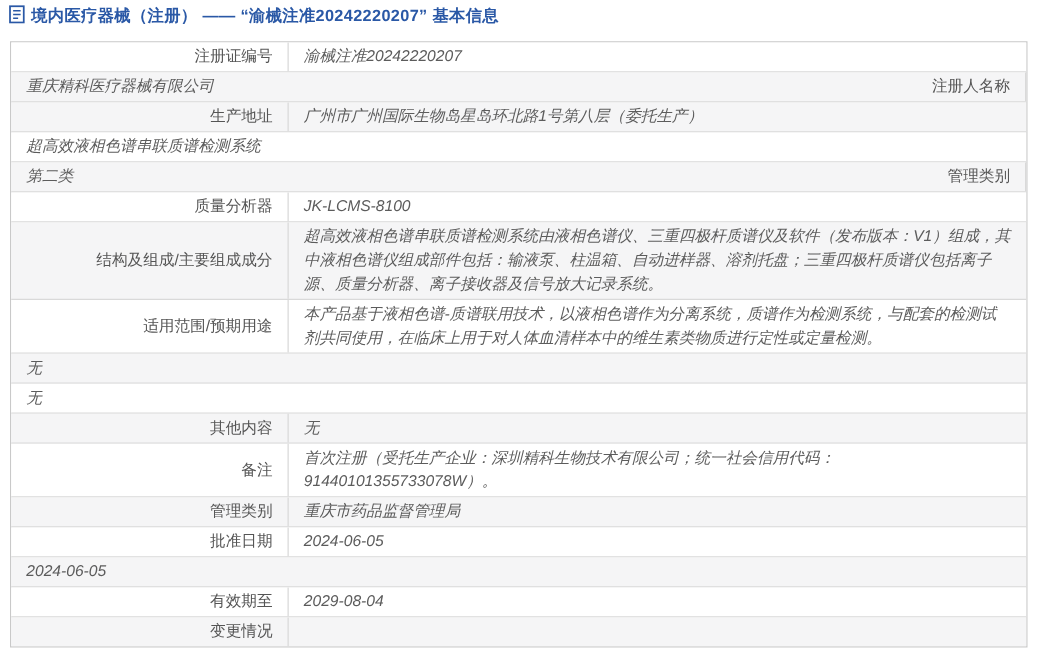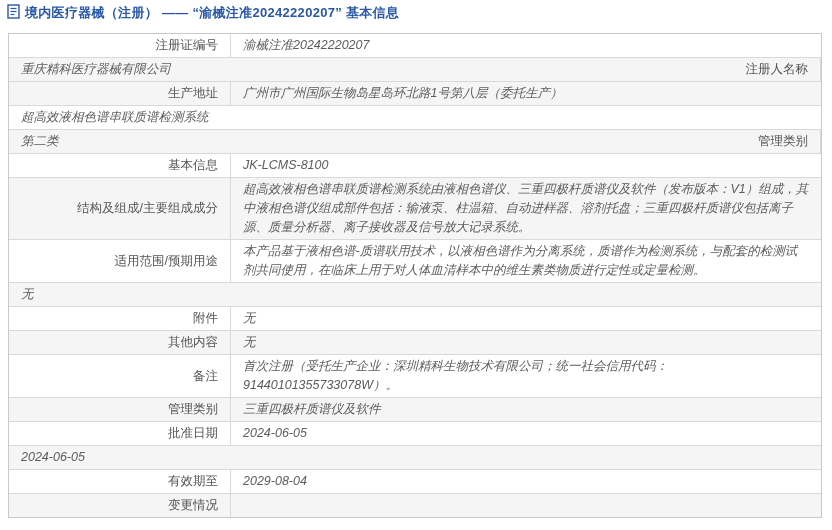--- a/index.html
+++ b/index.html
@@ -137,21 +137,21 @@
     </div>
     <div class="cell cell-label">
 
       <span class="label-text">管理类别</span>
     </div>
   </div>
 
   <div class="row">
     <div class="cell cell-label">
 
-      <span class="label-text">基本信息</span>
+      <span class="label-text">质量分析器</span>
     </div>
     <div class="cell cell-value">
       <span class="value-text">JK-LCMS-8100</span>
       
     </div>
   </div>
 
   <div class="row alt">
     <div class="cell cell-label">
 
@@ -175,24 +175,20 @@
   </div>
 
   <div class="row alt">
     <div class="cell cell-value">
       <span class="value-text">无</span>
       
     </div>
   </div>
 
   <div class="row">
-    <div class="cell cell-label">
-
-      <span class="label-text">附件</span>
-    </div>
     <div class="cell cell-value">
       <span class="value-text">无</span>
       
     </div>
   </div>
 
   <div class="row alt">
     <div class="cell cell-label">
 
       <span class="label-text">其他内容</span>
@@ -213,21 +209,21 @@
       
     </div>
   </div>
 
   <div class="row alt">
     <div class="cell cell-label">
 
       <span class="label-text">管理类别</span>
     </div>
     <div class="cell cell-value">
-      <span class="value-text">三重四极杆质谱仪及软件</span>
+      <span class="value-text">重庆市药品监督管理局</span>
       
     </div>
   </div>
 
   <div class="row">
     <div class="cell cell-label">
 
       <span class="label-text">批准日期</span>
     </div>
     <div class="cell cell-value">

